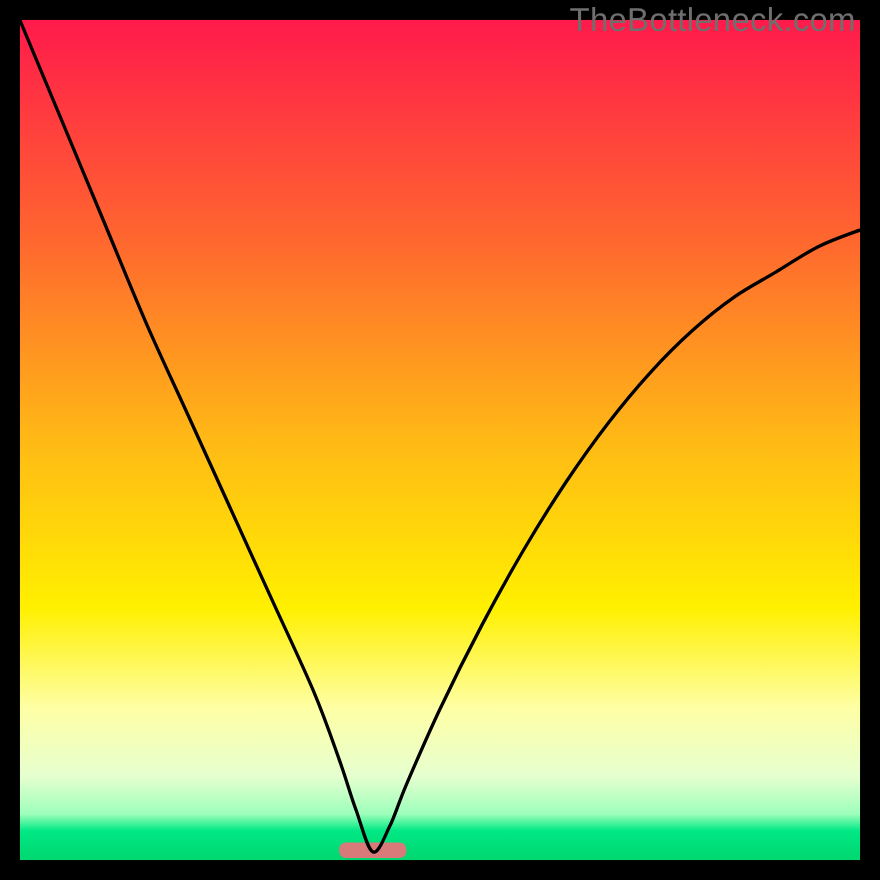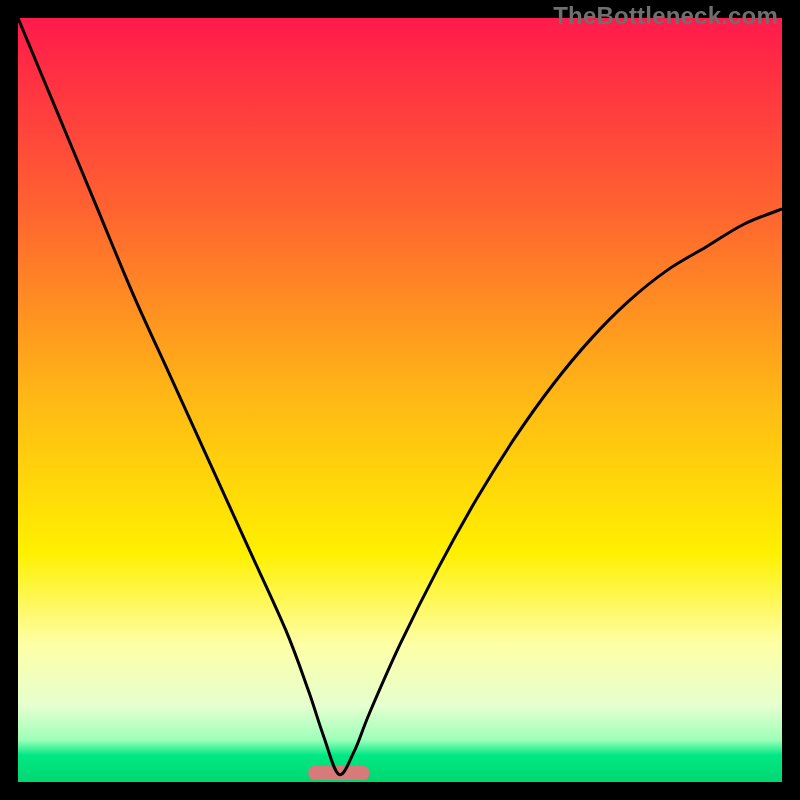--- a/index.html
+++ b/index.html
@@ -24,23 +24,23 @@
     left: 0;
     top: 0;
     width: 764px;
     height: 764px;
   }
   .watermark {
     position: absolute;
     top: 2px;
     right: 22px;
     color: #6f6f6f;
-    font-size: 24px;
+    font-size: 30px;
     letter-spacing: 0.2px;
-    font-weight: 700;
+    font-weight: 400;
   }
 </style>
 </head>
 <body>
 
 <div class="frame">
   <svg class="plot" viewBox="0 0 764 764" preserveAspectRatio="none">
     <defs>
       <linearGradient id="bg" x1="0" y1="0" x2="0" y2="1">
           <stop offset="0%" stop-color="#ff1a4b"></stop>

